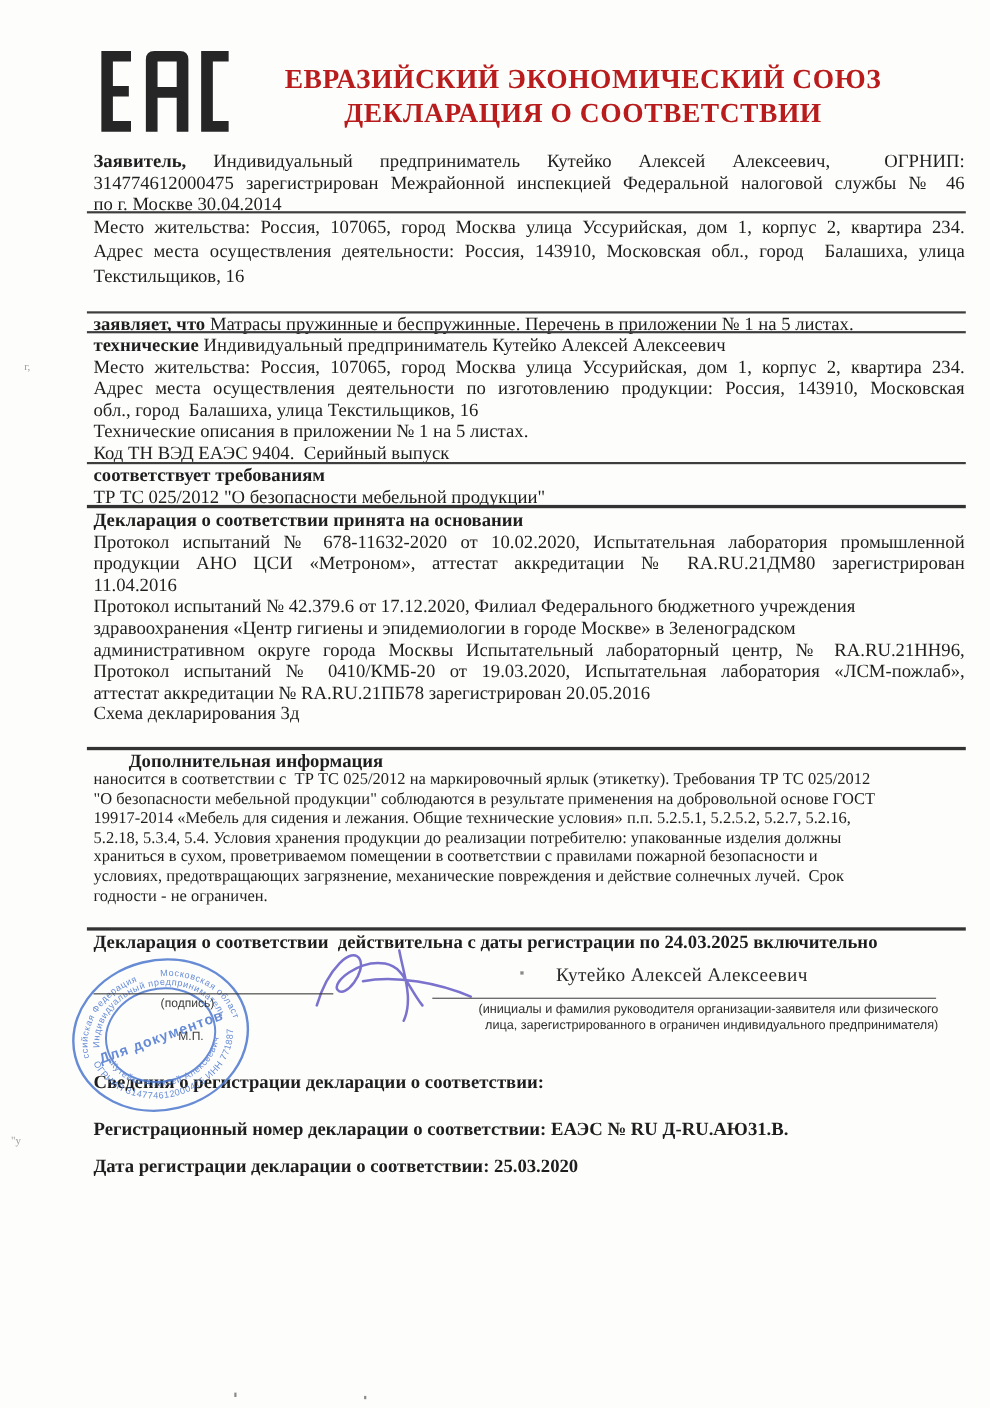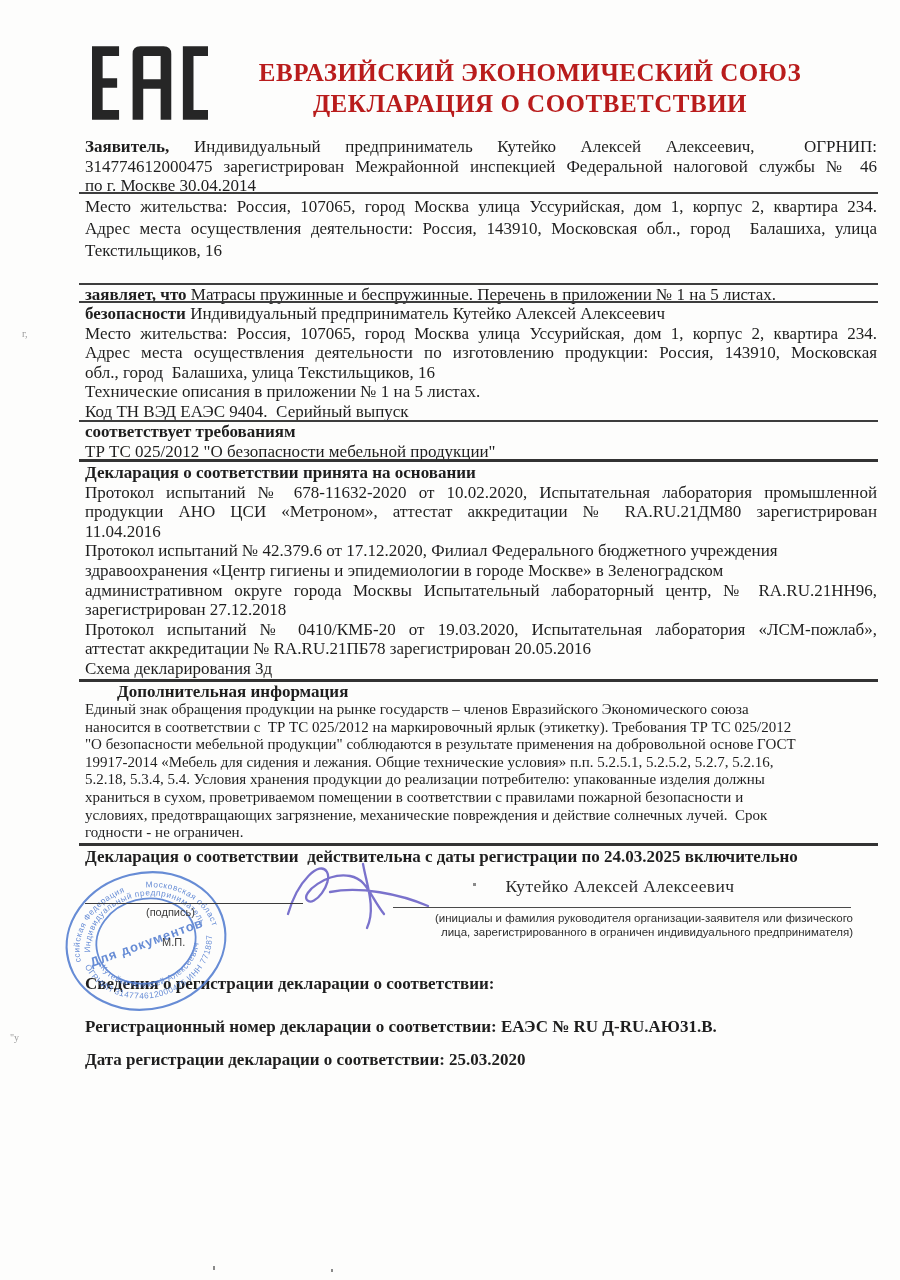--- a/index.html
+++ b/index.html
@@ -77,52 +77,50 @@
         <div class="line j">Место жительства: Россия, 107065, город Москва улица Уссурийская, дом 1, корпус 2, квартира 234.</div>
         <div class="line j">Адрес места осуществления деятельности: Россия, 143910, Московская обл., город&nbsp; Балашиха, улица</div>
         <div class="line">Текстильщиков, 16</div>
       </div>
       <div class="hr" style="top: 283px;"></div>
       <div class="sec" style="top: 285px; line-height: 19px;">
         <div class="line"><b>заявляет, что</b> Матрасы пружинные и беспружинные. Перечень в приложении № 1 на 5 листах.</div>
       </div>
       <div class="hr" style="top: 301px;"></div>
       <div class="sec" style="top: 304px; line-height: 19.6px;">
-        <div class="line"><b>безопасности</b> Индивидуальный предприниматель Кутейко Алексей Алексеевич</div>
+        <div class="line"><b>технические</b> Индивидуальный предприниматель Кутейко Алексей Алексеевич</div>
         <div class="line j">Место жительства: Россия, 107065, город Москва улица Уссурийская, дом 1, корпус 2, квартира 234.</div>
         <div class="line j">Адрес места осуществления деятельности по изготовлению продукции: Россия, 143910, Московская</div>
         <div class="line">обл., город&nbsp; Балашиха, улица Текстильщиков, 16</div>
         <div class="line">Технические описания в приложении № 1 на 5 листах.</div>
         <div class="line">Код ТН ВЭД ЕАЭС 9404.&nbsp; Серийный выпуск</div>
       </div>
       <div class="hr" style="top: 420px;"></div>
       <div class="sec" style="top: 422px; line-height: 19.5px;">
         <div class="line"><b>соответствует требованиям</b></div>
         <div class="line">ТР ТС 025/2012 "О безопасности мебельной продукции"</div>
       </div>
       <div class="hr thick" style="top: 459px;"></div>
       <div class="sec" style="top: 463px; line-height: 19.6px;">
         <div class="line"><b>Декларация о соответствии принята на основании</b></div>
         <div class="line j">Протокол испытаний № 678-11632-2020 от 10.02.2020, Испытательная лаборатория промышленной</div>
         <div class="line j">продукции АНО ЦСИ «Метроном», аттестат аккредитации № RA.RU.21ДМ80 зарегистрирован</div>
         <div class="line">11.04.2016</div>
         <div class="line">Протокол испытаний № 42.379.6 от 17.12.2020, Филиал Федерального бюджетного учреждения</div>
         <div class="line">здравоохранения «Центр гигиены и эпидемиологии в городе Москве» в Зеленоградском</div>
         <div class="line j">административном округе города Москвы Испытательный лабораторный центр, № RA.RU.21НН96,</div>
-        <div class="line">зарегистрирован 27.12.2018</div>
         <div class="line j">Протокол испытаний № 0410/КМБ-20 от 19.03.2020, Испытательная лаборатория «ЛСМ-пожлаб»,</div>
         <div class="line">аттестат аккредитации № RA.RU.21ПБ78 зарегистрирован 20.05.2016</div>
         <div class="line">Схема декларирования 3д</div>
       </div>
       <div class="hr thick" style="top: 679px;"></div>
       <div class="sec" style="top: 682px; line-height: 19px; margin-left: 32px;">
         <div class="line"><b>Дополнительная информация</b></div>
       </div>
       <div class="sec small" style="top: 701px; line-height: 17.6px;">
-        <div class="line">Единый знак обращения продукции на рынке государств – членов Евразийского Экономического союза</div>
         <div class="line">наносится в соответствии с&nbsp; ТР ТС 025/2012 на маркировочный ярлык (этикетку). Требования ТР ТС 025/2012</div>
         <div class="line">"О безопасности мебельной продукции" соблюдаются в результате применения на добровольной основе ГОСТ</div>
         <div class="line">19917-2014 «Мебель для сидения и лежания. Общие технические условия» п.п. 5.2.5.1, 5.2.5.2, 5.2.7, 5.2.16,</div>
         <div class="line">5.2.18, 5.3.4, 5.4. Условия хранения продукции до реализации потребителю: упакованные изделия должны</div>
         <div class="line">храниться в сухом, проветриваемом помещении в соответствии с правилами пожарной безопасности и</div>
         <div class="line">условиях, предотвращающих загрязнение, механические повреждения и действие солнечных лучей.&nbsp; Срок</div>
         <div class="line">годности - не ограничен.</div>
       </div>
       <div class="hr thick" style="top: 843px;"></div>
       <div class="sec" style="top: 847px; line-height: 20px;">

